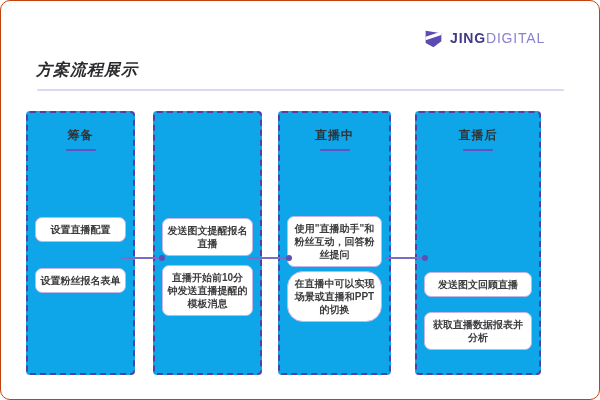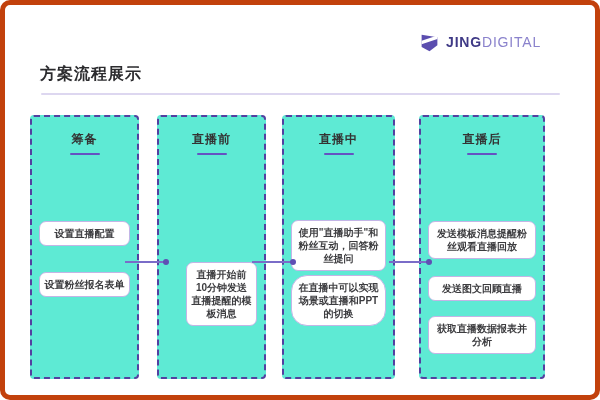--- a/index.html
+++ b/index.html
@@ -3,61 +3,61 @@
 <meta charset="utf-8">
 <style>
   html,body{margin:0;padding:0;background:#fff;}
   body{
     width:600px;height:400px;position:relative;overflow:hidden;
     font-family:"Liberation Sans","DejaVu Sans",sans-serif;
     -webkit-font-smoothing:antialiased;
   }
   .canvas{
     position:absolute;inset:0;background:#ffffff;border-radius:10px;
-    border:5px solid #c2410c;box-sizing:border-box;
+    border:1px solid #c2410c;box-sizing:border-box;
   }
 
   
   .logo{position:absolute;top:27px;right:54px;display:flex;align-items:center;gap:6px;}
   .logo-mark{width:21px;height:21px;display:inline-block;}
   .logo-text{font-size:14px;letter-spacing:.8px;line-height:21px;}
   .logo-jing{font-weight:700;color:#3f3a86;}
   .logo-digital{font-weight:400;color:#8a82cc;}
 
   
   .title{
     position:absolute;left:35px;top:59px;margin:0;
-    font-size:16px;font-weight:700;color:#2b2b2e;letter-spacing:1px;
+    font-size:16px;font-weight:700;color:#2b2b2e;letter-spacing:1px;font-style:italic;
   }
   .title-divider{
     position:absolute;left:36px;right:35px;top:88px;height:2px;
     background:#ddd7f0;border-radius:1px;
   }
 
   
   .stage{
     position:absolute;top:110px;height:264px;box-sizing:border-box;
-    background:#5eead4;border:2px dashed #5340a0;border-radius:4px;
+    background:#0ea5e9;border:2px dashed #5340a0;border-radius:4px;
   }
   .stage-1{left:25px;width:109px;}
   .stage-2{left:152px;width:109px;}
   .stage-3{left:277px;width:113px;}
   .stage-4{left:414px;width:126px;}
   .stage-head{position:absolute;top:14px;left:0;right:0;text-align:center;}
   .stage-title{font-size:12px;font-weight:700;color:#333;letter-spacing:1px;}
   .stage-underline{width:30px;height:2px;background:#6552c2;border-radius:1px;margin:5px auto 0;}
 
   .item{
     position:absolute;left:7px;right:7px;box-sizing:border-box;
     background:#ffffff;border:1px solid #c3b5e6;border-radius:7px;
     padding:5px 4px;text-align:center;
     font-size:10px;line-height:13px;color:#3c3c3f;font-weight:600;
   }
   .s1-i1{top:104px;} .s1-i2{top:155px;}
-  .s2-i1{top:105px;} .s2-i2{top:145px;margin-left:20px;}
+  .s2-i1{top:105px;} .s2-i2{top:152px;}
   .s3-i1{top:103px;} .s3-i2{top:158px;border-radius:16px;}
   .s4-i1{top:104px;} .s4-i2{top:159px;} .s4-i3{top:199px;}
 
   
   .connector{position:absolute;top:256px;height:2px;background:#7a6cc8;}
   .connector::after{
     content:"";position:absolute;right:-2px;top:-2px;width:6px;height:6px;
     border-radius:50%;background:#5f4fb4;
   }
   .conn-1{left:120px;width:42px;}
@@ -87,42 +87,38 @@
   <div class="stage stage-1">
     <div class="stage-head">
       <div class="stage-title">筹备</div>
       <div class="stage-underline"></div>
     </div>
     <div class="item s1-i2">设置粉丝报名表单</div>
     <div class="item s1-i1">设置直播配置</div>
   </div>
 
   <div class="stage stage-2">
-    <div class="stage-head">
-      <div class="stage-title">直播前</div>
-      <div class="stage-underline"></div>
-    </div>
+    <div class="item s2-i1">发送图文提醒报名直播</div>
     <div class="item s2-i2">直播开始前10分钟发送直播提醒的模板消息</div>
   </div>
 
   <div class="stage stage-3">
     <div class="stage-head">
       <div class="stage-title">直播中</div>
       <div class="stage-underline"></div>
     </div>
     <div class="item s3-i1">使用"直播助手"和粉丝互动，回答粉丝提问</div>
     <div class="item s3-i2">在直播中可以实现场景或直播和PPT的切换</div>
   </div>
 
   <div class="stage stage-4">
     <div class="stage-head">
       <div class="stage-title">直播后</div>
       <div class="stage-underline"></div>
     </div>
-    <div class="item s4-i1">发送模板消息提醒粉丝观看直播回放</div>
     <div class="item s4-i2">发送图文回顾直播</div>
     <div class="item s4-i3">获取直播数据报表并分析</div>
   </div>
 
   <div class="connector conn-1"></div>
   <div class="connector conn-2"></div>
   <div class="connector conn-3"></div>
 
 </div>
 

